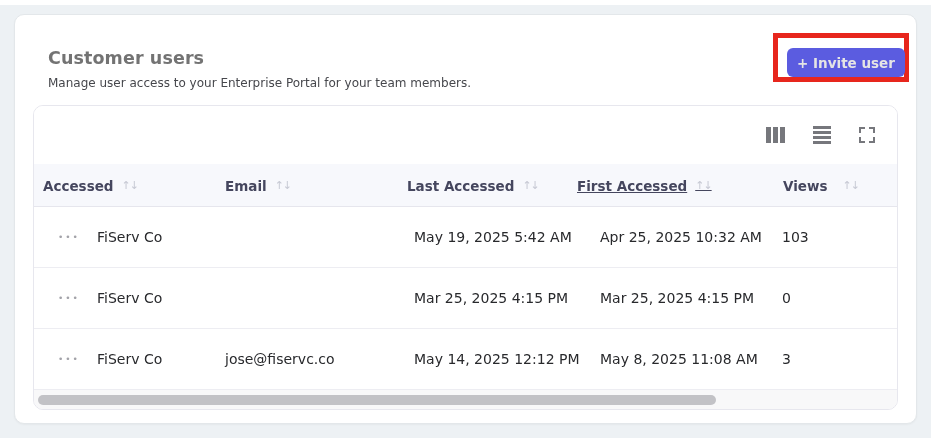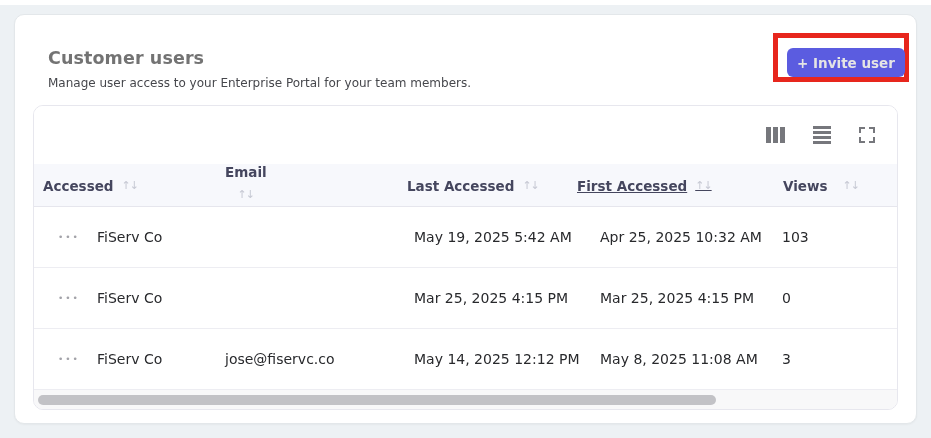--- a/index.html
+++ b/index.html
@@ -64,21 +64,21 @@
   .thead{
     position:relative; height:43px; background:#f7f8fc;
     border-bottom:1px solid #e6e6ed;
   }
   .th{
     position:absolute; top:0; height:43px; display:flex; align-items:center; gap:8px;
     font-size:13.5px; font-weight:bold; color:#45465e; cursor:pointer;
   }
   .sort{ font-size:11px; color:#c6c8d3; letter-spacing:-1px; font-weight:normal; }
   .th-customer{ left:9px; }
-  .th-email{ left:191px;flex-direction:column; }
+  .th-email{ left:191px; }
   .th-last{ left:373px;text-align:center; }
   .th-first{ left:543px;text-decoration:underline; }
   .th-views{ left:749px;gap:15px; }
 
   .trow{
     position:relative; height:61px; background:#ffffff;
     border-bottom:1px solid #ededf2;
   }
   .cell{
     position:absolute; top:0; height:60px; display:flex; align-items:center;

